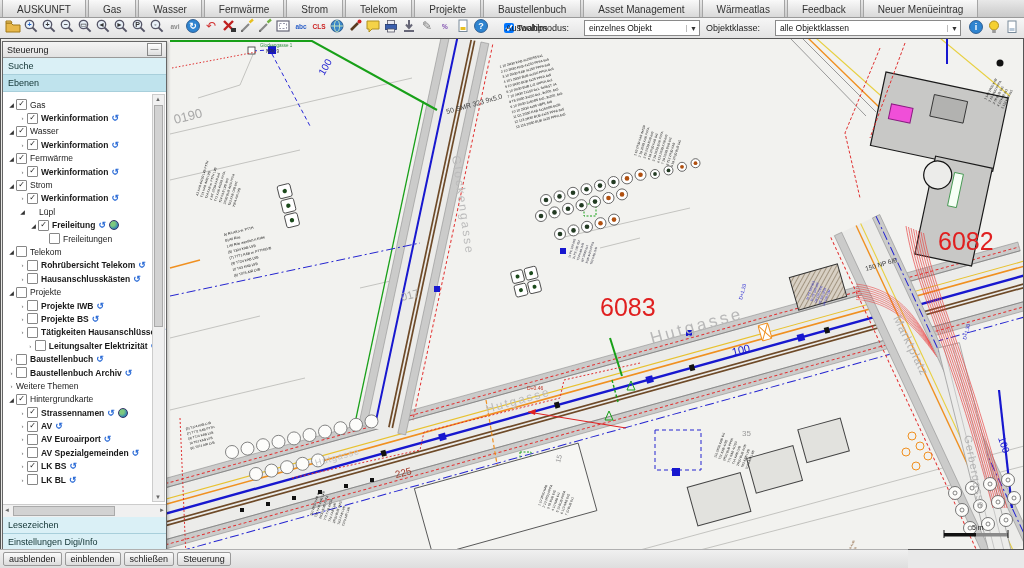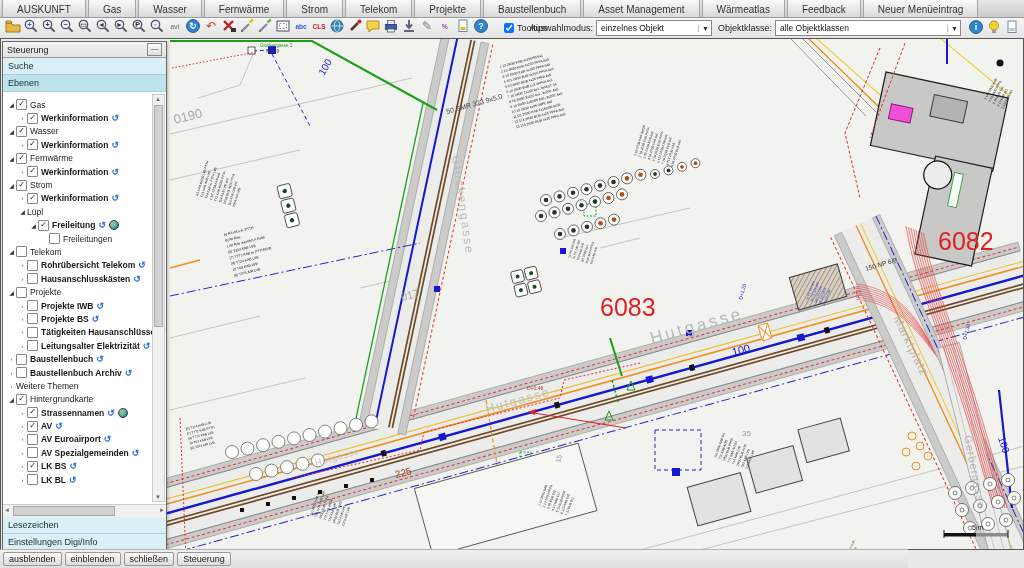--- a/index.html
+++ b/index.html
@@ -12,21 +12,21 @@
     padding:6px 14px 2px 14px;margin-right:2px;white-space:nowrap;cursor:default;}
   
   #toolbar{height:20px;background:linear-gradient(#f6f6f6,#e3e3e3);border-bottom:1px solid #b5b5b5;
     display:flex;align-items:center;padding:0 4px;position:relative;}
   .tbicon{width:17px;height:17px;display:inline-flex;align-items:center;justify-content:center;margin-right:1px;}
   .tbicon svg{display:block;}
   #tooltips-wrap{display:flex;align-items:center;margin-left:14px;font-size:9px;color:#222;}
   #tooltips-wrap input{width:10px;height:10px;margin:0 3px 0 0;}
   #toolbar-right{position:absolute;right:3px;top:0;height:20px;display:flex;align-items:center;font-size:9px;color:#222;}
   .fake-select{background:#fff;border:1px solid #8a8a8a;height:14px;display:flex;align-items:center;
-    font-size:8.5px;color:#111;padding:0 2px 0 4px;margin:0 6px 0 3px;}
+    font-size:8.5px;color:#111;padding:0 2px 0 4px;margin:0 6px 0 15px;}
   .fake-select .arr{margin-left:auto;font-size:7px;color:#333;border-left:1px solid #bbb;padding-left:3px;}
   
   #map{position:absolute;top:38px;left:0;width:1024px;height:512px;background:#f2f2ef;}
   
   #sidebar{position:absolute;left:2px;top:41px;width:163px;height:509px;background:#fff;
     border:1px solid #666;box-shadow:1px 1px 3px rgba(0,0,0,.25);display:flex;flex-direction:column;font-size:9px;}
   #sb-title{background:linear-gradient(#f4f4f4,#e2e2e2);border-bottom:1px solid #999;height:15px;
     display:flex;align-items:center;padding:0 4px;color:#222;}
   #sb-min{margin-left:auto;width:13px;height:11px;border:1px solid #888;background:linear-gradient(#fff,#ddd);
     font-size:8px;line-height:9px;text-align:center;color:#444;}
@@ -738,21 +738,21 @@
         <span class="exp open">◢</span>
         <span class="cb">✓</span>
         <span class="lbl">Strom</span>
       </div>
       <div class="trow" style="padding-left: 13px;">
         <span class="exp">›</span>
         <span class="cb">✓</span>
         <span class="lbl b">Werkinformation</span>
         <span class="ref">↺</span>
       </div>
-      <div class="trow" style="padding-left: 13px;">
+      <div class="trow" style="padding-left: 13px; gap: 12px;">
         <span class="exp open">◢</span>
         <span class="lbl">Lüpl</span>
       </div>
       <div class="trow" style="padding-left: 24px;">
         <span class="exp open">◢</span>
         <span class="cb">✓</span>
         <span class="lbl b">Freileitung</span>
         <span class="ref">↺</span>
         <span class="globe"></span>
       </div>
@@ -794,21 +794,21 @@
         <span class="cb"></span>
         <span class="lbl b">Projekte BS</span>
         <span class="ref">↺</span>
       </div>
       <div class="trow" style="padding-left: 13px;">
         <span class="exp">›</span>
         <span class="cb"></span>
         <span class="lbl b">Tätigkeiten Hausanschlüsse</span>
         <span class="ref">↺</span>
       </div>
-      <div class="trow" style="padding-left: 13px;">
+      <div class="trow" style="padding-left: 13px; justify-content: center;">
         <span class="exp">›</span>
         <span class="cb"></span>
         <span class="lbl b">Leitungsalter Elektrizität</span>
         <span class="ref">↺</span>
       </div>
       <div class="trow" style="padding-left: 2px;">
         <span class="exp">›</span>
         <span class="cb"></span>
         <span class="lbl b">Baustellenbuch</span>
         <span class="ref">↺</span>

